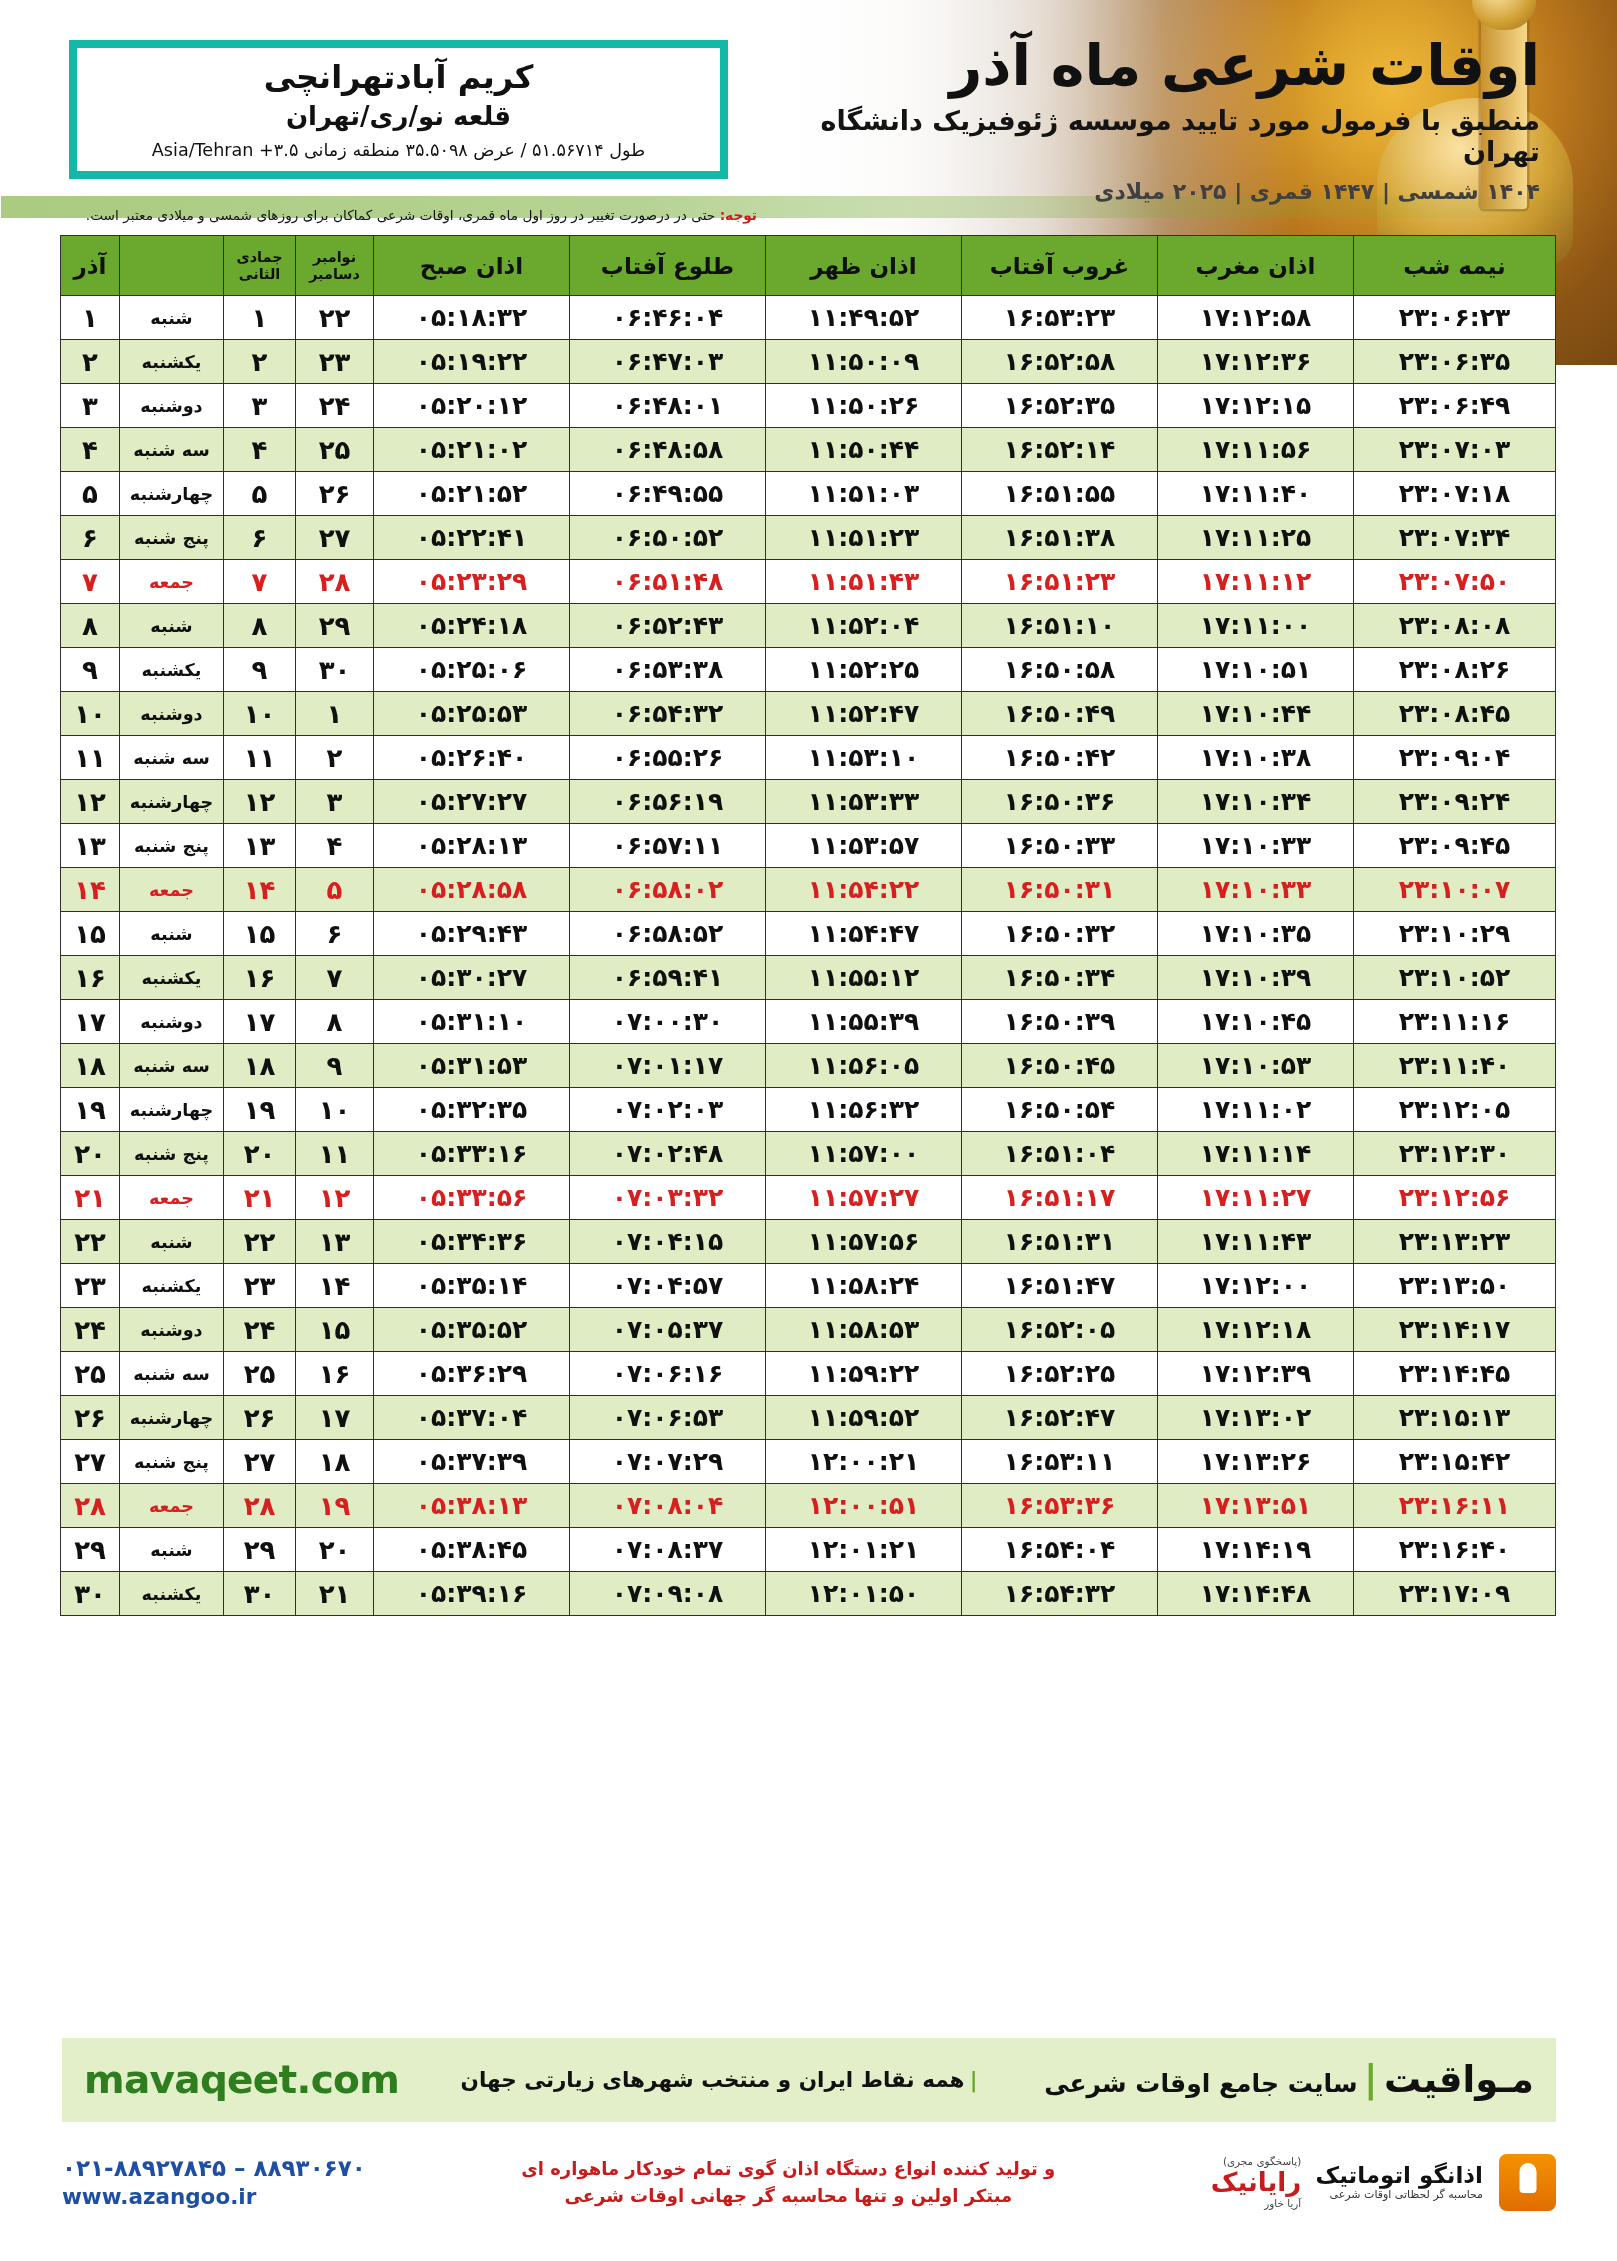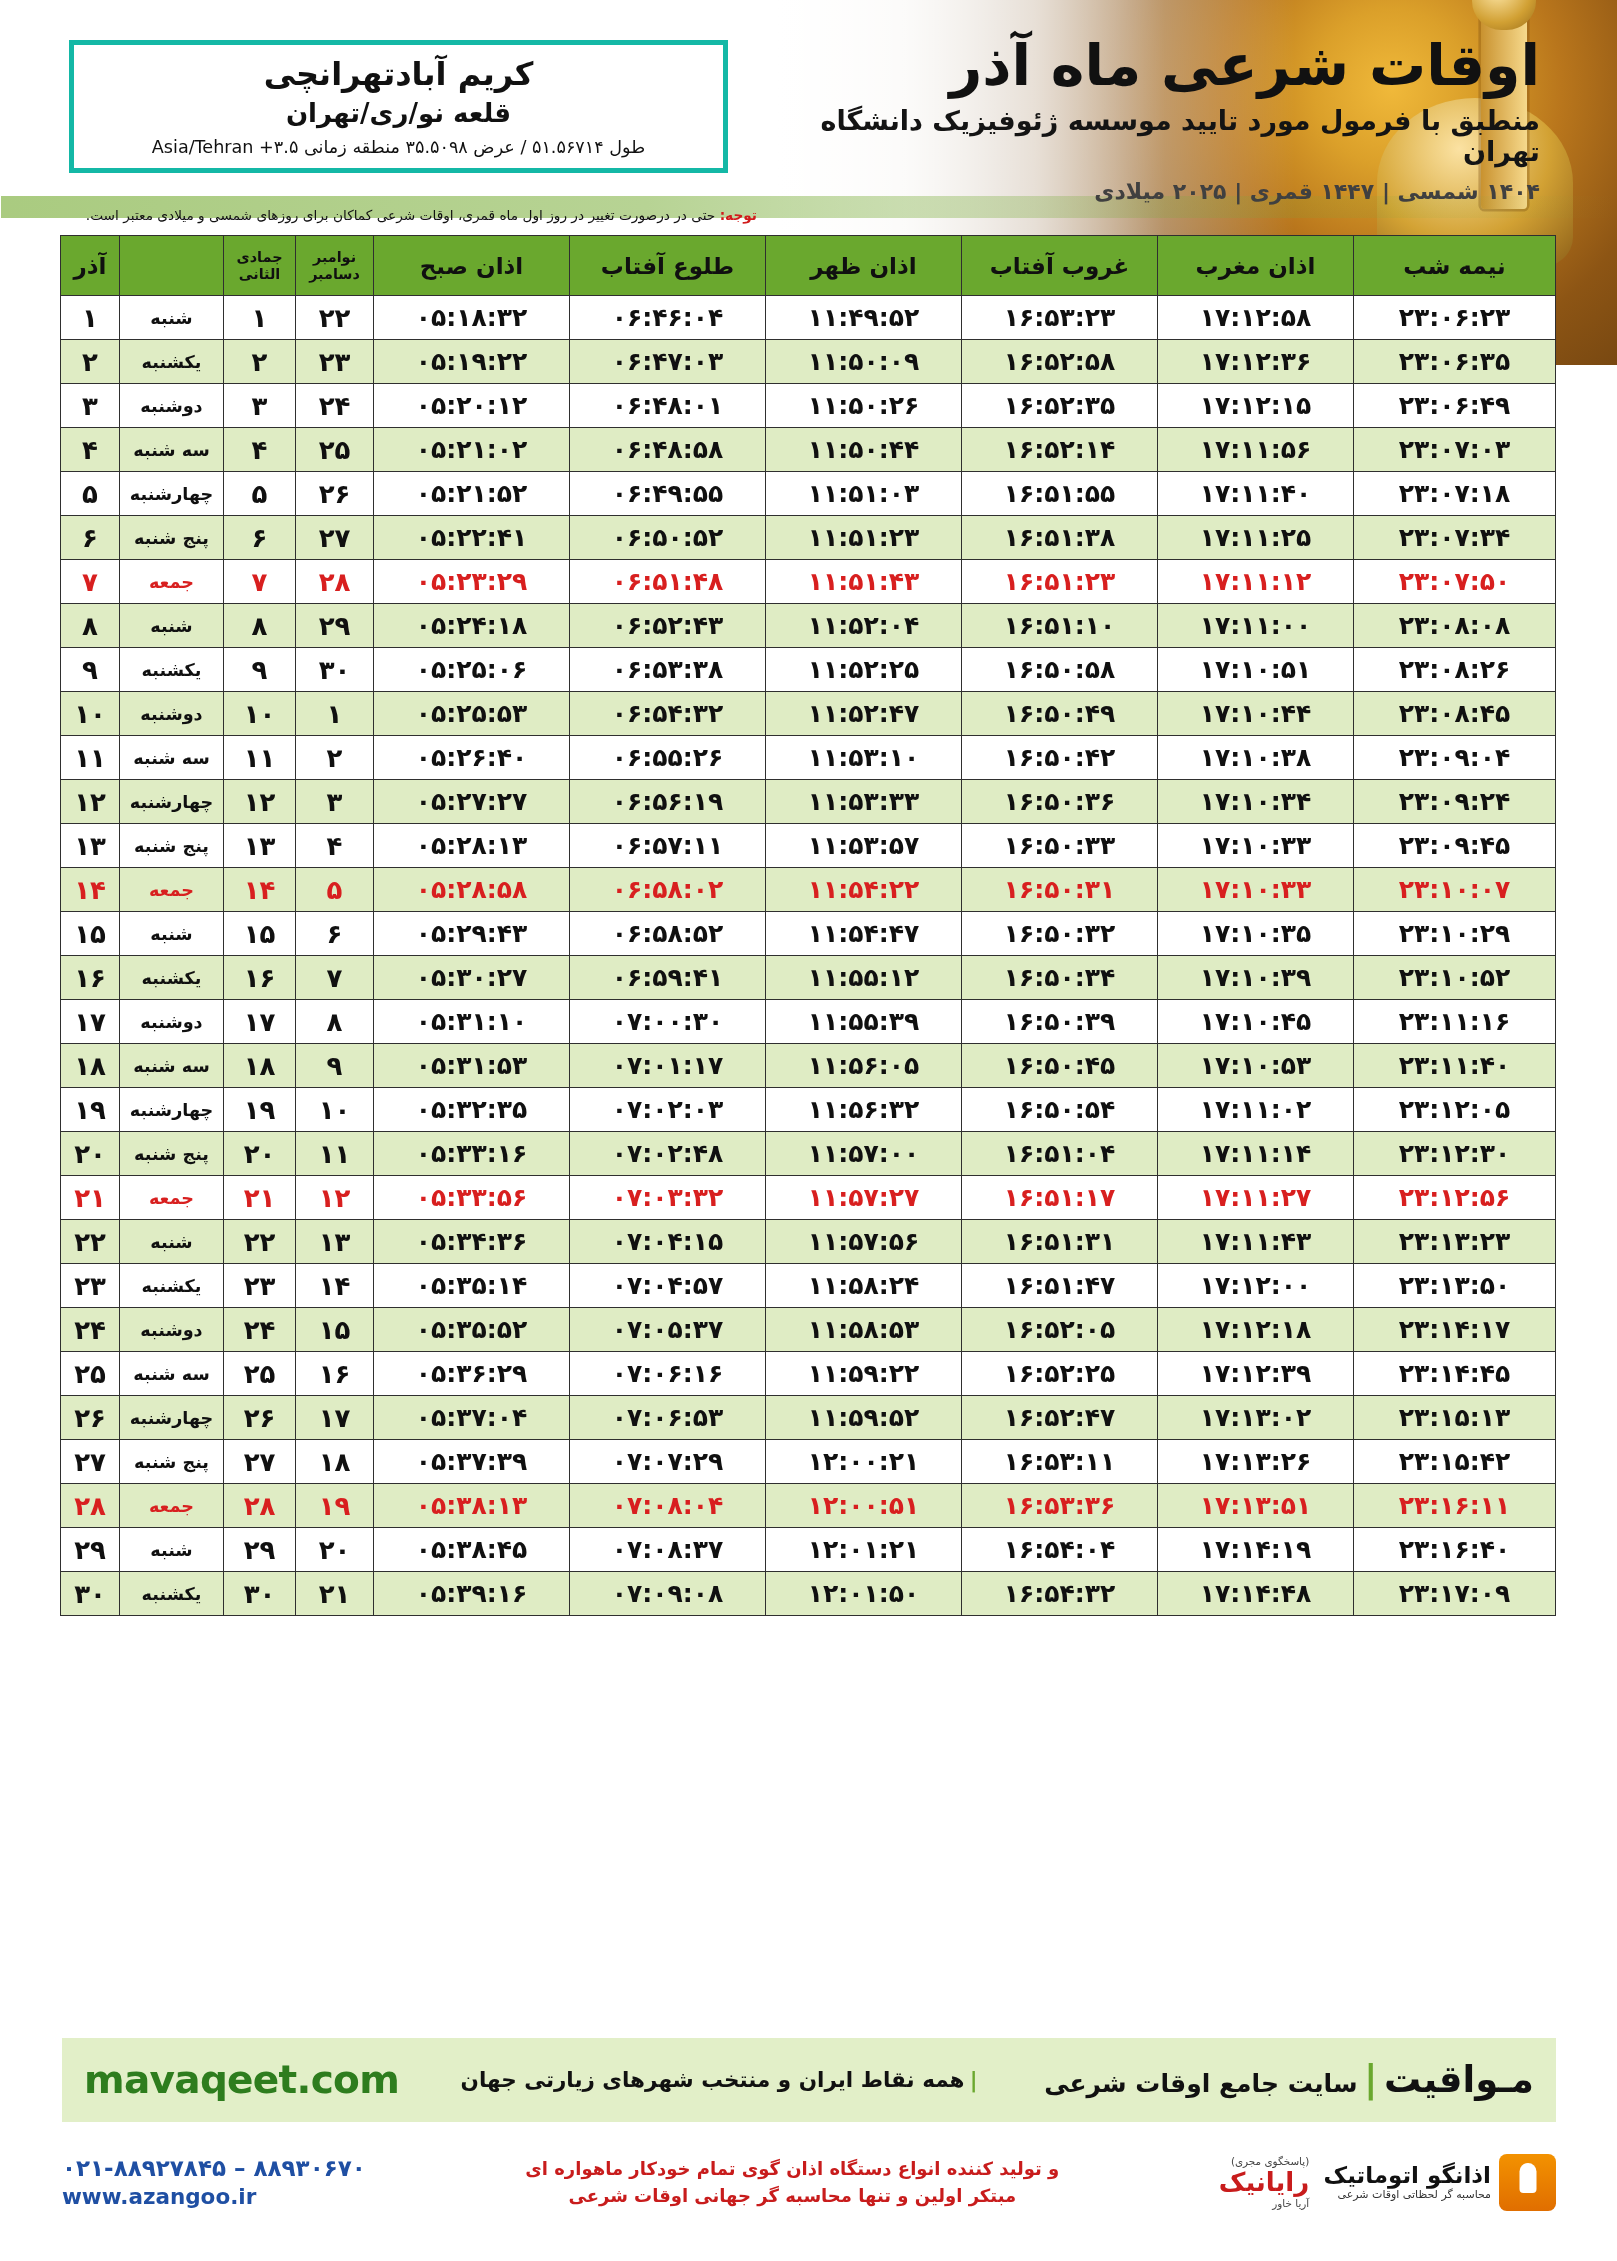--- a/index.html
+++ b/index.html
@@ -96,21 +96,21 @@
     margin-top: 11.7px;
     color: #404040;
   }
 
   
   .citybox {
     position: absolute;
     top: 40px;
     left: 69px;
     width: 659px;
-    border: 5px solid #14b8a6;
+    border: 8px solid #14b8a6;
     background: #ffffff;
     padding: 10.4px 17px 11.7px 17px;
     text-align: center;
     z-index: 6;
   }
   .citybox .c1 {
     font-size: 32px;
     font-weight: bold;
     color: #111;
     line-height: 1.2;
@@ -241,21 +241,21 @@
     position: absolute;
     left: 62px; right: 62px; top: 104px;
     height: 104px;
     display: flex;
     align-items: center;
     justify-content: space-between;
     direction: rtl;
   }
   .logos { display: flex; align-items: center; gap: 14.4px; }
   .logo-azan {
-    display: flex; align-items: center; gap: 8px;
+    display: flex; align-items: center; gap: 16px;
     direction: rtl;
   }
   .logo-azan .mark {
     width: 57px; height: 57px;
     background: linear-gradient(to bottom, #f39200, #e06e00);
     border-radius: 7.8px;
     position: relative;
   }
   .logo-azan .mark:after {
     content: "";

